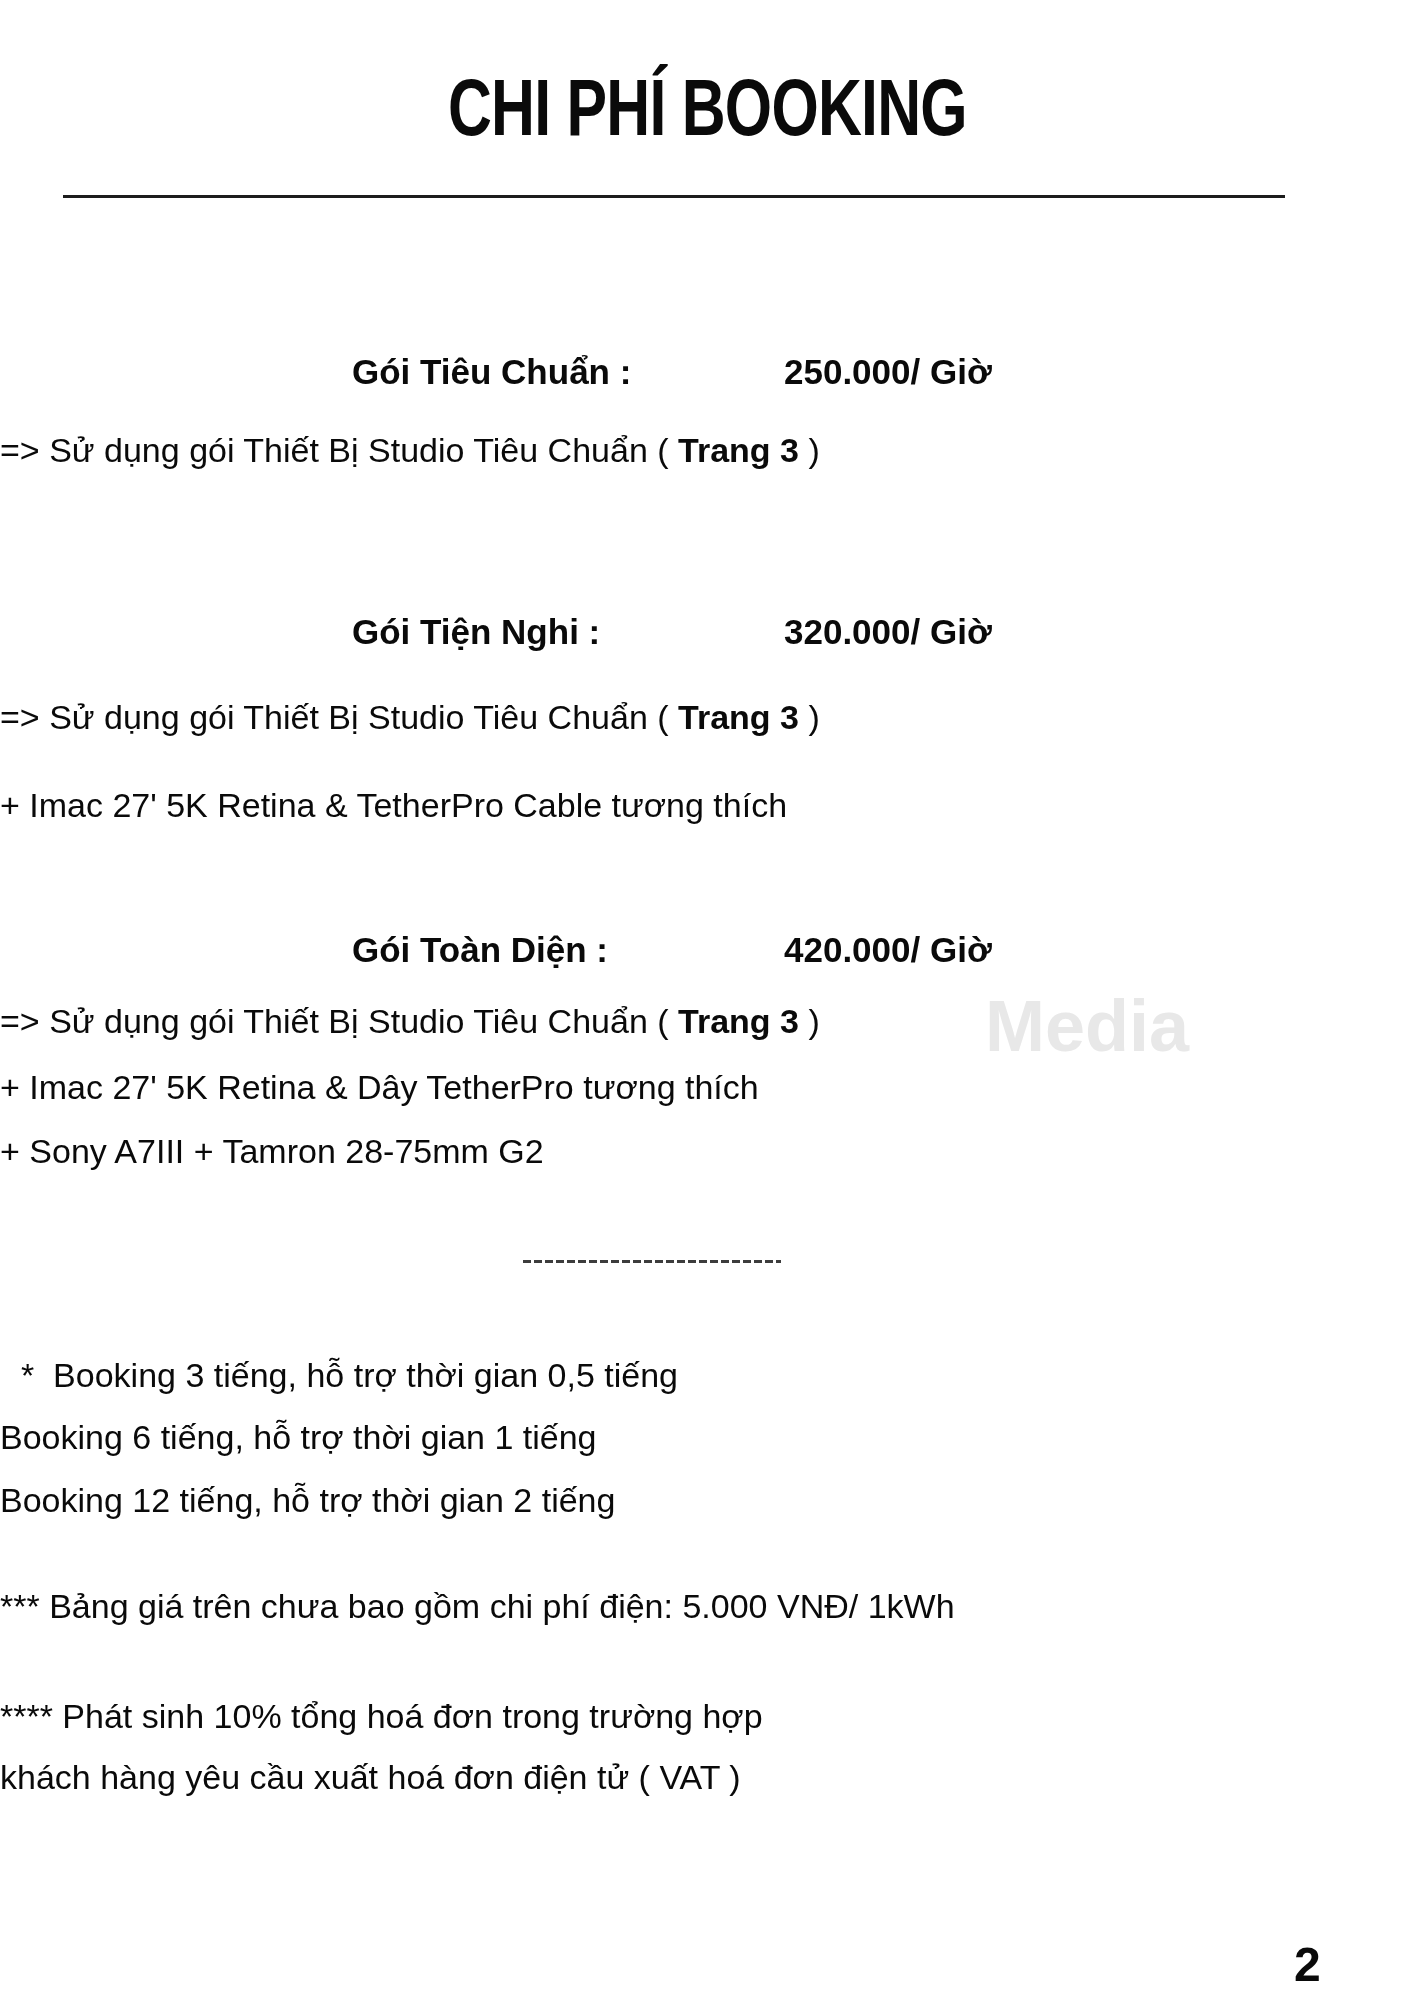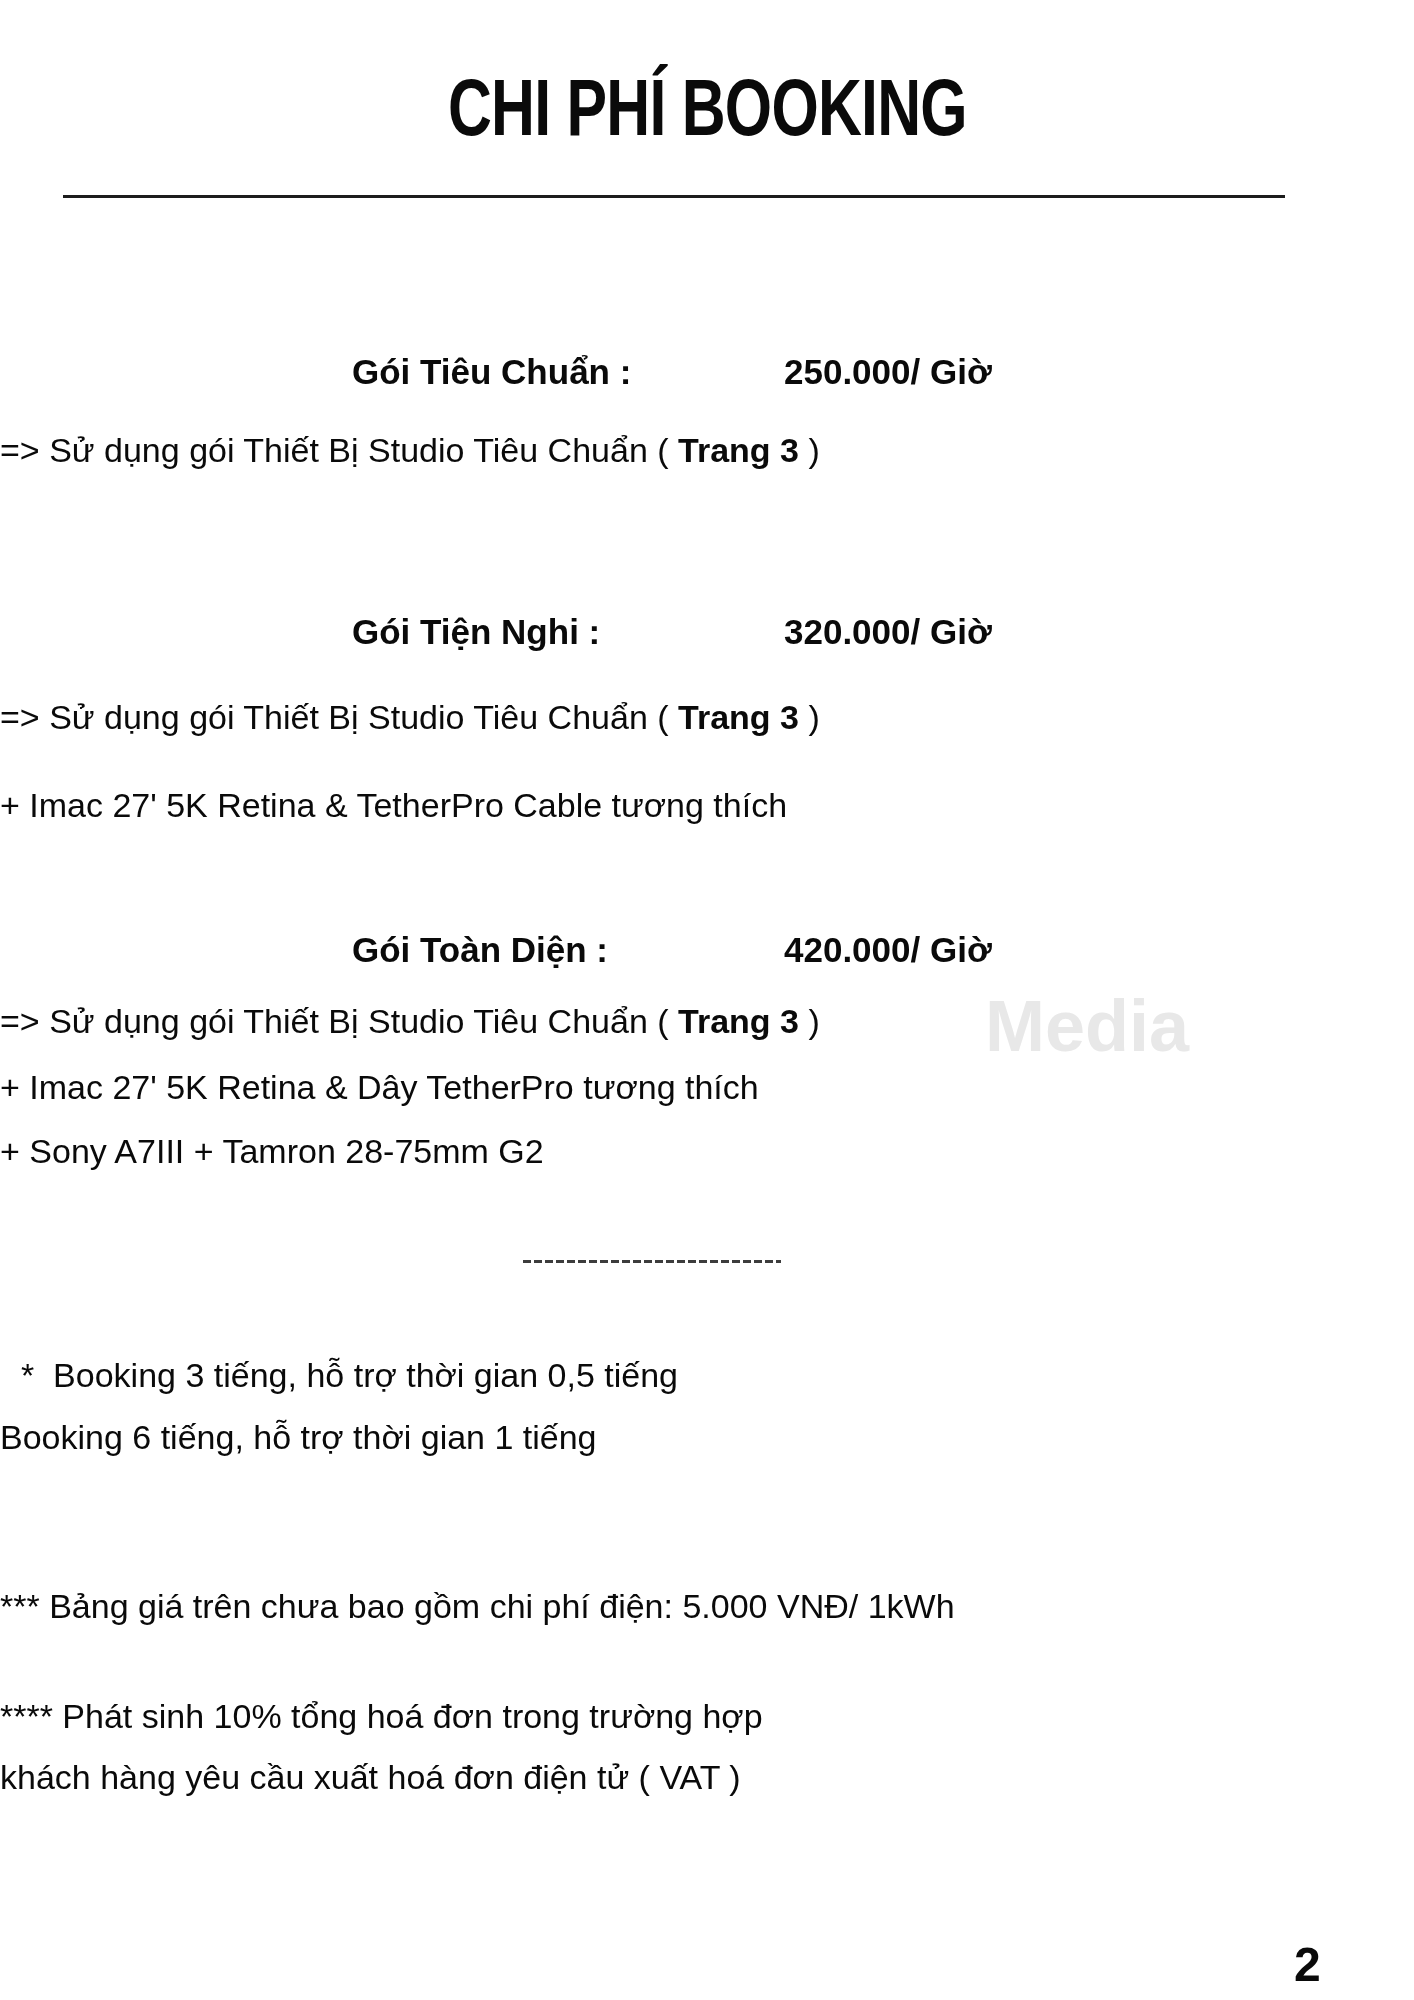--- a/index.html
+++ b/index.html
@@ -163,19 +163,20 @@
     <span class="pkg-price">420.000/ Giờ</span>
   </div>
   <div class="line desc-3"><span>=&gt; Sử dụng gói Thiết Bị Studio Tiêu Chuẩn ( </span><span class="b">Trang 3</span><span> )</span></div>
   <div class="line extra-3a">+ Imac 27' 5K Retina &amp; Dây TetherPro tương thích</div>
   <div class="line extra-3b">+ Sony A7III + Tamron 28-75mm G2</div>
 
   <div class="divider"></div>
 
   <div class="line note-1">*  Booking 3 tiếng, hỗ trợ thời gian 0,5 tiếng</div>
   <div class="line note-2">Booking 6 tiếng, hỗ trợ thời gian 1 tiếng</div>
+  <div class="line note-3">Booking 12 tiếng, hỗ trợ thời gian 2 tiếng</div>
   <div class="line note-el">*** Bảng giá trên chưa bao gồm chi phí điện: 5.000 VNĐ/ 1kWh</div>
   <div class="line note-v1">**** Phát sinh 10% tổng hoá đơn trong trường hợp</div>
   <div class="line note-v2">khách hàng yêu cầu xuất hoá đơn điện tử ( VAT )</div>
 
   <div class="page-number">2</div>
 
 </div>
 
 </body></html>

